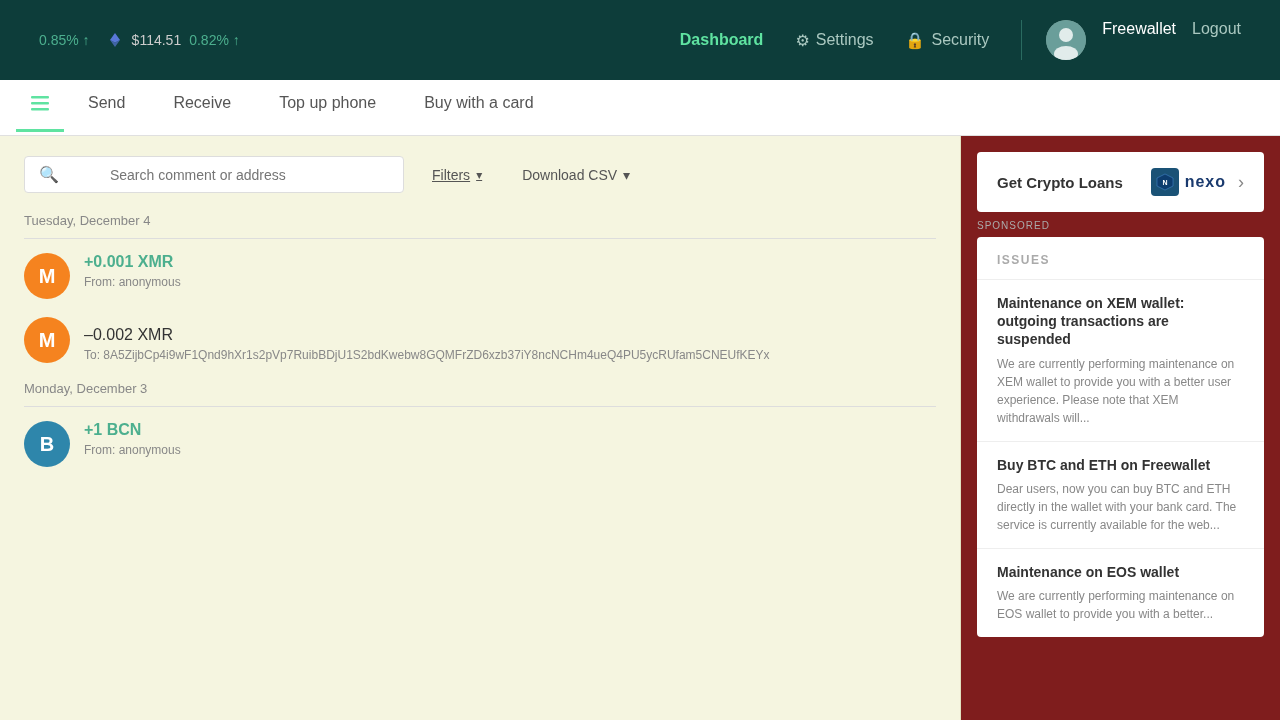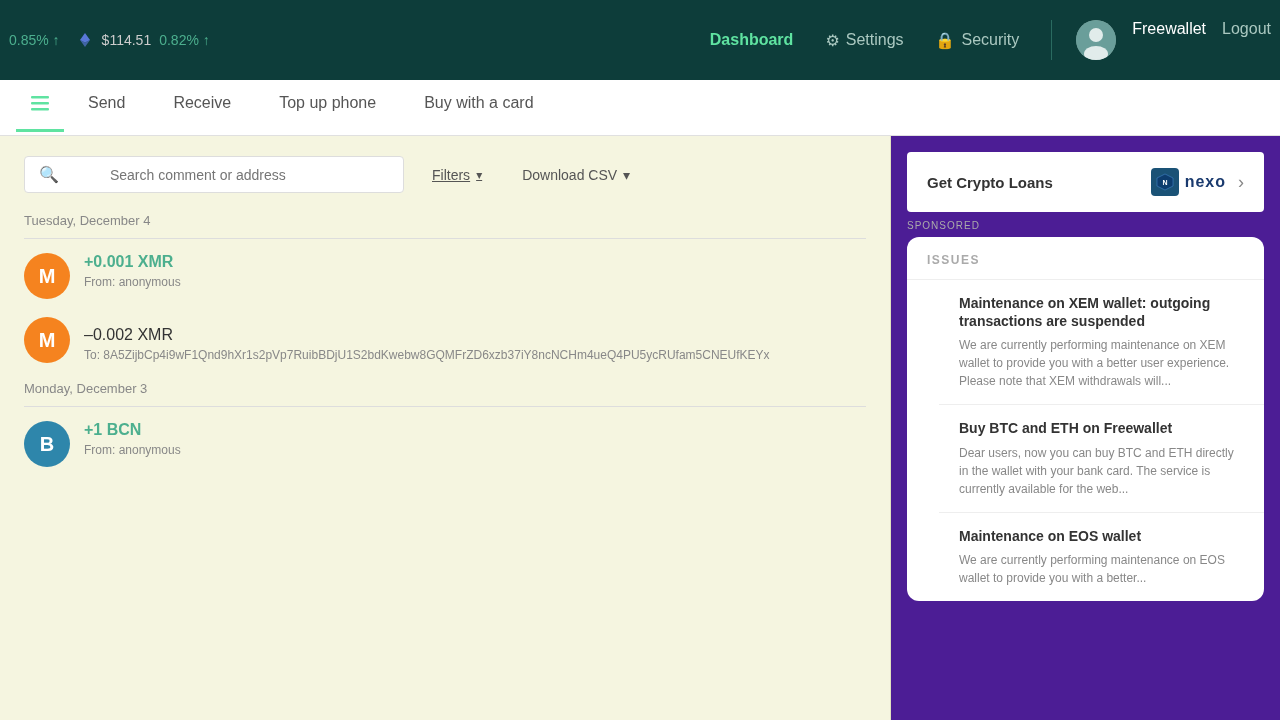--- a/index.html
+++ b/index.html
@@ -4,21 +4,21 @@
   <style>
     * { box-sizing: border-box; margin: 0; padding: 0; }
     body { font-family: 'Segoe UI', Arial, sans-serif; background: #f5f5dc; width: 1280px; height: 720px; overflow: hidden; }
 
     
     .header {
       background: #0d3d3a;
       height: 80px;
       display: flex;
       align-items: center;
-      padding: 0 9px;
+      padding: 0 39px;
       gap: 32px;
     }
     .header-left {
       display: flex;
       align-items: center;
       gap: 16px;
       flex: 1;
     }
     .price-info {
       display: flex;
@@ -195,22 +195,22 @@
     }
     .tx-avatar.orange { background: #f5831f; }
     .tx-avatar.teal { background: #2e86ab; }
     .tx-info { flex: 1; }
     .tx-amount-pos { color: #4caf8e; font-size: 16px; font-weight: 600; }
     .tx-amount-neg { color: #333; font-size: 16px; font-weight: 400; margin-top: 9px; }
     .tx-sub { color: #888; font-size: 12px; margin-top: 4px; word-break: break-all; }
 
     
     .right-panel {
-      width: 390px;
-      background: #4c1d95;
+      width: 320px;
+      background: #7f1d1d;
       border-left: 1px solid #e0e0c0;
       overflow-y: auto;
       display: flex;
       flex-direction: column;
       gap: 0;
     }
 
     
     .promo-card {
       background: #fff;
@@ -249,37 +249,36 @@
       color: #aaa;
       text-transform: uppercase;
       letter-spacing: 1px;
       padding: 0 16px 6px 16px;
     }
 
     
     .issues-section {
       background: #fff;
       margin: 0 16px 8px 16px;
-      border-radius: 12px;
+      border-radius: 4px;
       padding: 12px 0 0 0;
     }
     .issues-header {
       font-size: 12px;
       font-weight: 700;
       color: #aaa;
       letter-spacing: 1.5px;
       text-transform: uppercase;
       padding: 4px 20px 12px 20px;
       border-bottom: 1px solid #eee;
     }
     .issue-item {
       padding: 14px 20px;
       border-bottom: 1px solid #eee;
       cursor: pointer;
-      margin-left: 32px;
     }
     .issue-item:last-child { border-bottom: none; }
     .issue-title { color: #333; font-size: 14px; font-weight: 600; margin-bottom: 6px; line-height: 1.3; }
     .issue-desc { color: #888; font-size: 12px; line-height: 1.5; }
   </style>
 </head>
 <body>
 
 <div class="header">
   <div class="header-left">

